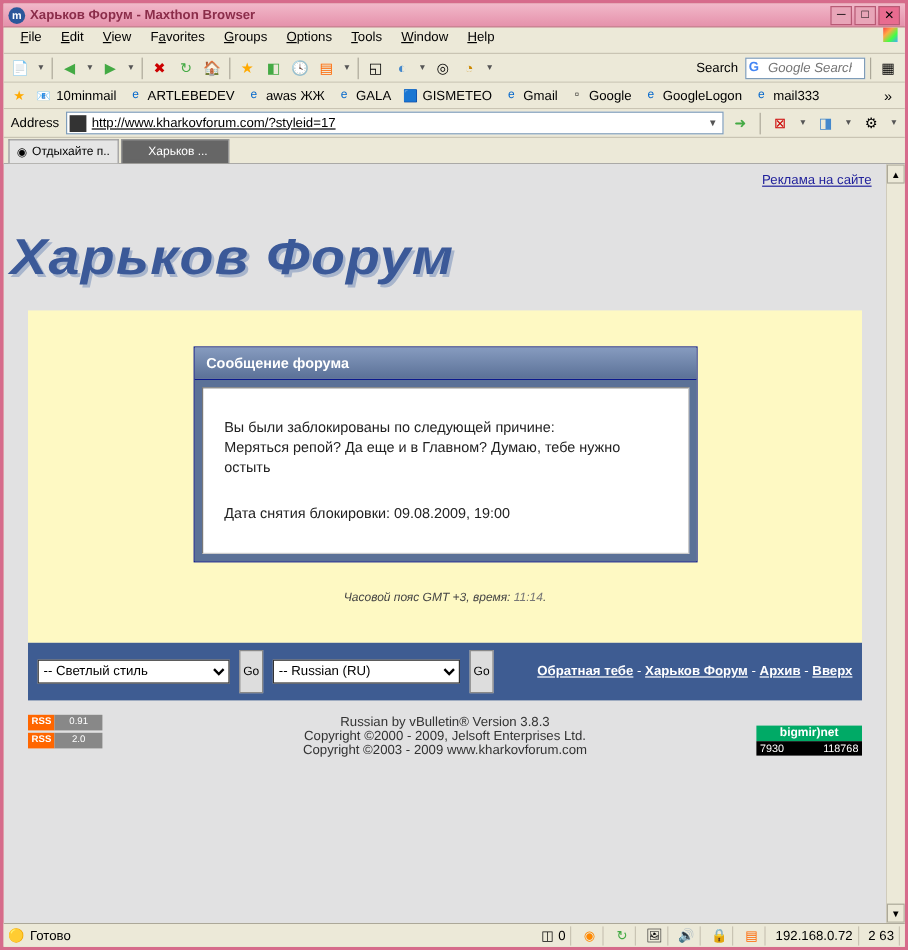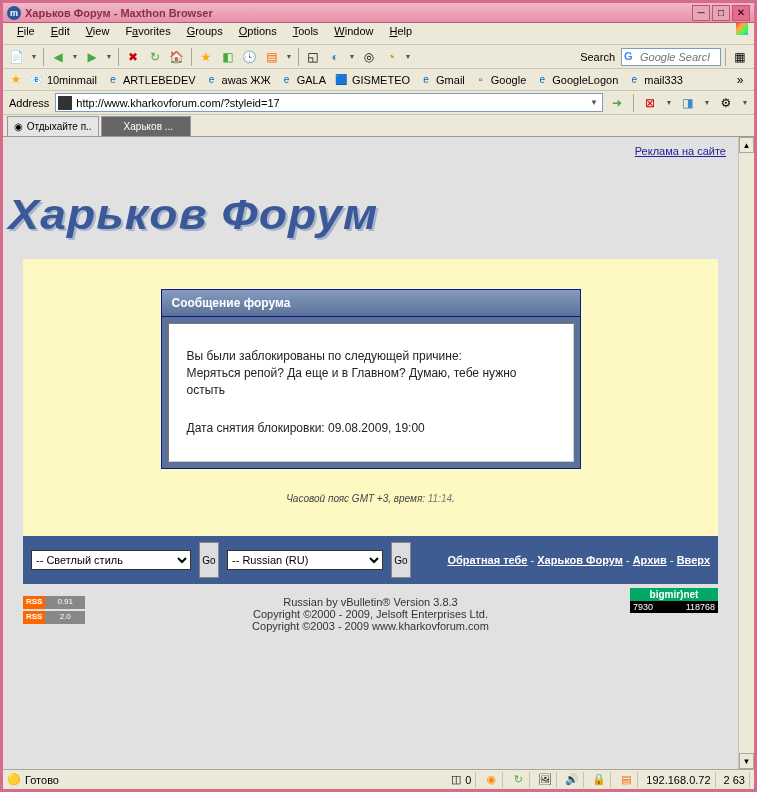--- a/index.html
+++ b/index.html
@@ -33,21 +33,21 @@
 
 .bookbar { background: #ece9d8; height: 22px; display: flex; align-items: center; padding: 0 4px; gap: 1px; border-bottom: 1px solid #c9c4b3; overflow: hidden; }
 .book-item { display: flex; align-items: center; gap: 3px; padding: 2px 4px; cursor: pointer; white-space: nowrap; }
 .book-ico { width: 14px; height: 14px; display: inline-flex; align-items: center; justify-content: center; font-size: 10px; }
 
 
 .addrbar { background: #ece9d8; height: 24px; display: flex; align-items: center; padding: 0 4px; gap: 4px; border-bottom: 1px solid #c9c4b3; }
 .addr-label { padding: 0 2px; }
 .addr-input-wrap { flex: 1; height: 19px; border: 1px solid #7f9db9; background: white; display: flex; align-items: center; padding: 0 2px; }
 .addr-ico { width: 14px; height: 14px; background: #333; margin-right: 4px; }
-.addr-input { border: none; outline: none; flex: 1; font-size: 11px; }
+.addr-input { border: none; outline: none; flex: 1; font-size: 11px; text-decoration: underline; }
 .addr-dd { font-size: 8px; color: #555; padding: 0 2px; cursor: pointer; }
 .addr-btn { width: 20px; height: 20px; border: 1px solid transparent; display: flex; align-items: center; justify-content: center; cursor: pointer; font-size: 12px; }
 
 
 .tabbar { background: #ece9d8; height: 22px; display: flex; align-items: flex-end; padding: 0 4px; gap: 2px; border-bottom: 1px solid #999; }
 .tab { height: 20px; border: 1px solid #999; border-bottom: none; background: #e5e5e5; display: flex; align-items: center; padding: 0 6px; gap: 4px; font-size: 10px; cursor: pointer; min-width: 90px; }
 .tab.active { background: #666; color: white; }
 .tab-ico { width: 12px; height: 12px; background: #666; }
 
 
@@ -77,21 +77,21 @@
 .nav-select { height: 20px; font-size: 11px; border: 1px solid #333; background: white; }
 .nav-links { margin-left: auto; color: white; font-size: 11px; }
 .nav-links a { color: white; text-decoration: underline; cursor: pointer; font-weight: bold; }
 .nav-go { width: 20px; height: 36px; background: #ddd; border: 1px solid #888; font-size: 10px; display: flex; align-items: center; justify-content: center; cursor: pointer; }
 
 .footer { text-align: center; padding: 12px 20px; font-size: 11px; color: #333; position: relative; }
 .rss-badges { position: absolute; left: 20px; top: 12px; }
 .rss-b { display: block; width: 62px; height: 13px; margin-bottom: 2px; display: flex; }
 .rss-l { background: #f60; color: white; font-size: 8px; padding: 1px 3px; font-weight: bold; }
 .rss-r { background: #888; color: white; font-size: 8px; padding: 1px 3px; flex: 1; }
-.bigmir { position: absolute; right: 20px; top: 4px; width: 88px; }
+.bigmir { position: absolute; right: 20px; top: 21px; width: 88px; }
 .bigmir-top { background: #0a6; color: white; font-size: 10px; font-weight: bold; text-align: center; padding: 1px; }
 .bigmir-bot { background: #000; color: white; font-size: 9px; display: flex; justify-content: space-between; padding: 1px 3px; }
 
 
 .statusbar { height: 20px; background: #ece9d8; border-top: 1px solid #aca899; display: flex; align-items: center; padding: 0 4px; gap: 4px; font-size: 11px; }
 .status-sec { padding: 0 4px; border-right: 1px solid #c9c4b3; height: 16px; display: flex; align-items: center; gap: 2px; }
 .status-ip { margin-left: auto; }
 .status-ico { width: 14px; height: 14px; display: inline-flex; align-items: center; justify-content: center; font-size: 11px; }
 
 select { font-family: inherit; }

